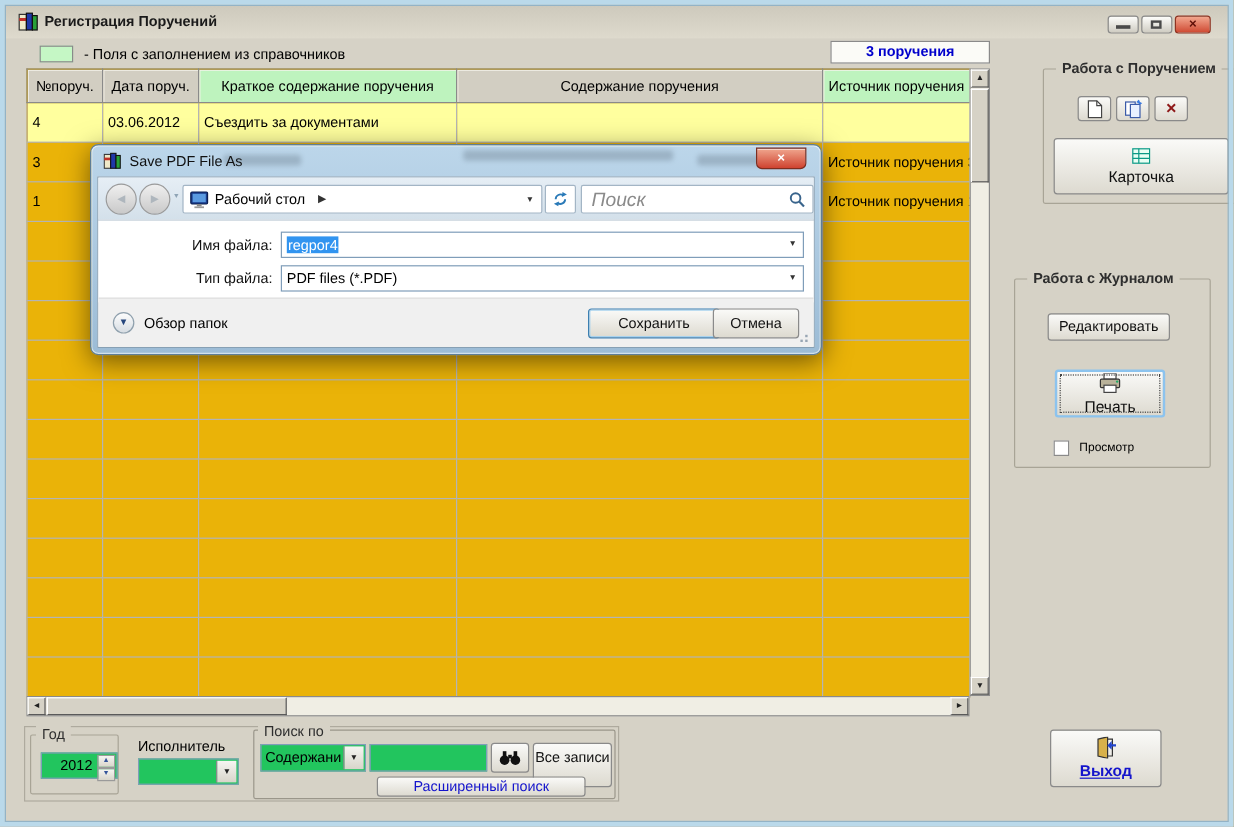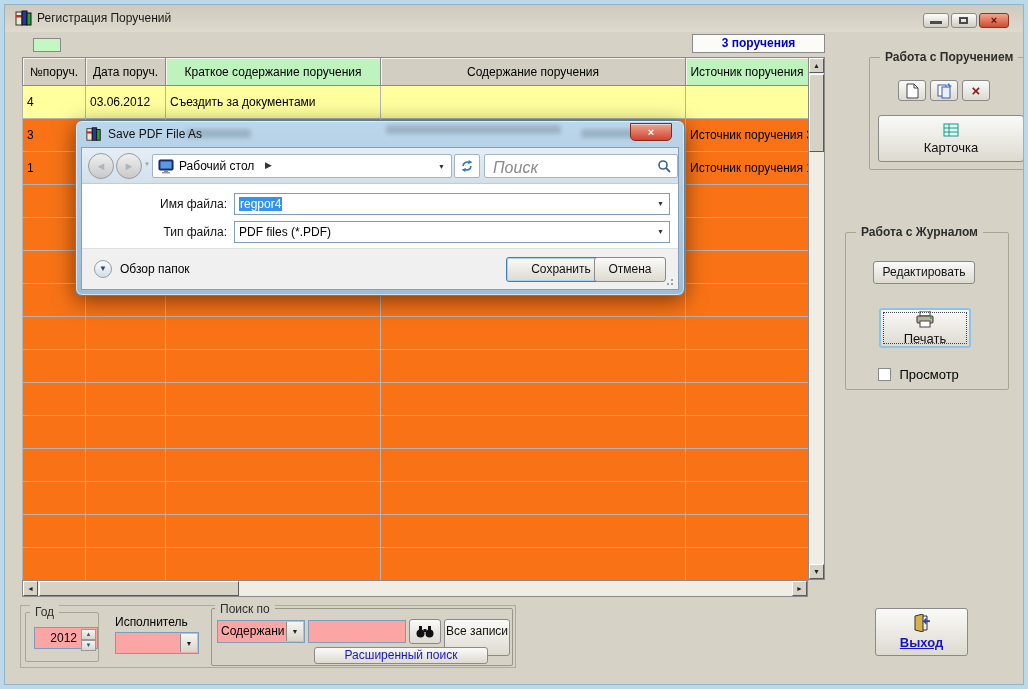--- a/index.html
+++ b/index.html
@@ -2,33 +2,33 @@
 <html><head>
 <meta charset="utf-8">
 <style>
   html,body{margin:0;padding:0;background:#9fb8c8;}
   *{box-sizing:border-box;font-family:"Liberation Sans","DejaVu Sans",sans-serif;}
   .screen{position:relative;width:1028px;height:689px;background:#d6d2c6;overflow:hidden;}
   .frame{position:absolute;inset:0;border:4px solid #bad9ea;pointer-events:none;z-index:60;}
   .frame::after{content:"";position:absolute;inset:0;border:1px solid #93b3c6;}
   .titlebar{position:absolute;left:4px;top:4px;right:4px;height:28px;
     background:linear-gradient(#cdc9bc,#dedacd);}
-  .title-text{position:absolute;left:33px;top:7px;font-size:12px;font-weight:normal;color:#1a1a1a;}
+  .title-text{position:absolute;left:33px;top:7px;font-size:12px;font-weight:bold;color:#1a1a1a;}
   .winbtn{position:absolute;top:9px;height:15px;border:1px solid #8a8a8a;border-radius:3px;
     background:linear-gradient(#fdfdfb,#cfccc2);}
   .winbtn .dash{position:absolute;left:6px;right:6px;bottom:3px;height:3px;background:#4a4a4a;}
   .winbtn .sq{position:absolute;left:7px;top:3px;width:9px;height:7px;border:2px solid #4a4a4a;}
   .winbtn-close{background:linear-gradient(#f2a68e,#cf4a33);border-color:#8e3322;color:#5e0f08;
     font-weight:bold;font-size:11px;text-align:center;line-height:13px;}
   .legend-swatch{position:absolute;left:33px;top:38px;width:28px;height:14px;background:#c5f7c5;border:1px solid #8a8a8a;}
   .legend-label{position:absolute;left:70px;top:38px;font-size:12px;}
   .counter{position:absolute;left:692px;top:34px;width:133px;height:19px;background:#fbfbf7;
     border:1px solid #8a8a8a;text-align:center;font-size:12px;font-weight:bold;color:#0000cc;line-height:17px;}
   
-  .grid{position:absolute;left:22px;top:57px;width:786px;height:523px;border:1px solid #6a6a6a;background:#f97316;border-collapse:collapse;table-layout:fixed;}
+  .grid{position:absolute;left:22px;top:57px;width:786px;height:523px;border:1px solid #6a6a6a;background:#eab308;border-collapse:collapse;table-layout:fixed;}
   .grid td{border:1px solid #b4b4b4;font-size:12px;padding:0 0 0 4px;overflow:hidden;white-space:nowrap;}
   .grid tr.hdr td{background:#d2cec2;border:1px solid #8a8a8a;box-shadow:inset 1px 1px 0 #f5f3ec;
     text-align:center;height:28px;padding:0 2px;}
   .grid tr.hdr td.green{background:#bef3be;}
   .grid tr.data td{height:33px;}
   .grid tr.sel td{background:#ffff9e;}
   .vscroll{position:absolute;left:808px;top:57px;width:17px;height:523px;background:#f0eee4;border:1px solid #8a8a8a;}
   .hscroll{position:absolute;left:22px;top:580px;width:786px;height:17px;background:#f0eee4;border:1px solid #8a8a8a;}
   .sbtn{position:absolute;background:#d6d2c6;border:1px solid;border-color:#fff #5a5a5a #5a5a5a #fff;
     font-size:7px;color:#222;text-align:center;line-height:14px;}
@@ -37,21 +37,21 @@
   .groupbox{position:absolute;border:1px solid #a8a496;border-radius:2px;}
   .gb-legend{position:absolute;top:-8px;left:10px;background:#d6d2c6;padding:0 5px;font-size:12px;font-weight:bold;color:#2e2e2e;white-space:nowrap;}
   .btn{background:linear-gradient(#fafaf8,#dddad0);border:1px solid #8a8a8a;border-radius:3px;
     font-size:12px;color:#111;text-align:center;cursor:default;}
   .toolbtn{position:absolute;width:28px;height:21px;display:flex;align-items:center;justify-content:center;}
   .bigbtn{position:absolute;display:flex;flex-direction:column;align-items:center;justify-content:center;gap:3px;}
   .focusring{border:2px solid #8cc3ee;outline:1px dotted #444;outline-offset:-5px;}
   .checkbox{display:inline-block;width:13px;height:13px;background:#fff;border:1px solid #8a8a8a;vertical-align:middle;}
   
   .bottom-panel{position:absolute;left:20px;top:605px;width:496px;height:63px;border:1px solid #aeaa9e;}
-  .field{background:#fca5a5;border:1px solid #7f9db9;font-size:12px;}
+  .field{background:#22c55e;border:1px solid #7f9db9;font-size:12px;}
   .combo-arrow-btn{position:absolute;right:1px;top:1px;bottom:1px;width:17px;background:linear-gradient(#f5f5f2,#d8d5ca);
     border-left:1px solid #8a8a8a;text-align:center;font-size:7px;color:#222;display:flex;align-items:center;justify-content:center;}
   .spin{position:absolute;right:1px;top:1px;bottom:1px;width:15px;display:flex;flex-direction:column;}
   .spin span{flex:1;background:linear-gradient(#f5f5f2,#d8d5ca);border:1px solid #9a9a9a;font-size:6px;color:#33549a;text-align:center;line-height:9px;}
   .link-blue{color:#1414cc;}
   
   .dialog{position:absolute;left:75px;top:120px;width:610px;height:176px;border-radius:7px;
     background:linear-gradient(#bcd6ea,#9cbcd6);border:1px solid #5f7e96;z-index:40;
     box-shadow:0 5px 22px rgba(0,0,0,.5), inset 0 0 0 1px rgba(255,255,255,.55);}
   .dlg-title{position:absolute;left:32px;top:6px;font-size:12px;color:#111;}
@@ -95,20 +95,21 @@
     <div class="winbtn" style="right:75px;width:26px;">
         <span class="dash"></span>
       </div>
     <div class="winbtn" style="right:47px;width:26px;">
         <span class="sq"></span>
       </div>
     <div class="winbtn winbtn-close" style="right:15px;width:30px;"><span>×</span></div>
   </div>
 
   <span class="legend-swatch"></span>
+  <span class="legend-label">- Поля с заполнением из справочников</span>
   <div class="counter">3 поручения</div>
 
   <table class="grid" cellspacing="0">
     <colgroup>
         <col style="width:63px">
         <col style="width:80px">
         <col style="width:215px">
         <col style="width:305px">
         <col style="width:123px">
       </colgroup>
@@ -276,21 +277,21 @@
       <svg width="20" height="17" viewBox="0 0 20 17">
           <rect x="5" y="0" width="10" height="5" fill="#fff" stroke="#444"></rect>
           <rect x="2" y="5" width="16" height="7" rx="1" fill="#b9b29a" stroke="#333"></rect>
           <rect x="5" y="10" width="10" height="6" fill="#fff" stroke="#444"></rect>
           <circle cx="16" cy="7" r="1" fill="#2a6"></circle>
         </svg>
       <span style="font-size:13px;">Печать</span>
     </div>
     <div style="position:absolute;left:32px;top:132px;">
       <span class="checkbox"></span>
-      <span style="font-size:13px;vertical-align:middle;margin-left:4px;">Просмотр</span>
+      <span style="font-size:10px;vertical-align:middle;margin-left:4px;">Просмотр</span>
     </div>
   </div>
 
   <div class="bottom-panel">
     <div class="groupbox" style="left:4px;top:6px;width:74px;height:50px;">
       <span class="gb-legend" style="font-weight:normal;left:4px;">Год</span>
       <div class="field" style="position:absolute;left:8px;top:14px;width:64px;height:22px;">
         <span style="position:absolute;right:20px;top:3px;">2012</span>
         <div class="spin">
           <span>▲</span>
@@ -391,21 +392,21 @@
         <span class="dlg-label" style="top:41px;padding-left:34px;">Тип файла:</span>
         <div class="dlg-combo" style="top:37px;">
           <span>PDF files (*.PDF)</span>
           <span class="arr">▼</span>
         </div>
       </div>
 
       <div class="dlg-footer">
         <div class="roundchev"><span>▼</span></div>
         <span style="position:absolute;left:38px;top:13px;font-size:12px;">Обзор папок</span>
-        <div class="btn" style="position:absolute;left:424px;top:8px;width:110px;height:25px;line-height:23px;border-color:#3c7fb1;box-shadow:inset 0 0 0 1px #a8d2ee;"><span>Сохранить</span></div>
+        <div class="btn" style="position:absolute;left:408px;top:8px;width:110px;height:25px;line-height:23px;border-color:#3c7fb1;box-shadow:inset 0 0 0 1px #a8d2ee;"><span>Сохранить</span></div>
         <div class="btn" style="position:absolute;left:512px;top:8px;width:72px;height:25px;line-height:23px;"><span>Отмена</span></div>
         <div class="grip">
             <i style="right:0;bottom:0;"></i>
             <i style="right:0;bottom:4px;"></i>
             <i style="right:4px;bottom:0;"></i>
           </div>
       </div>
     </div>
   </div>
 

